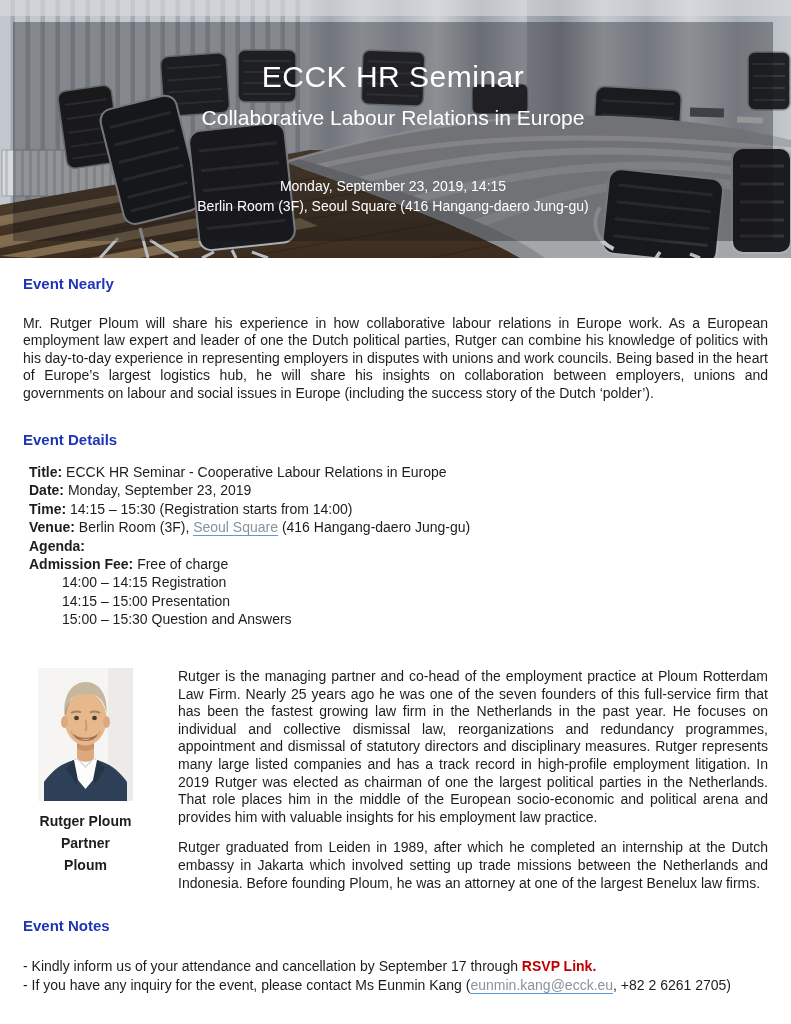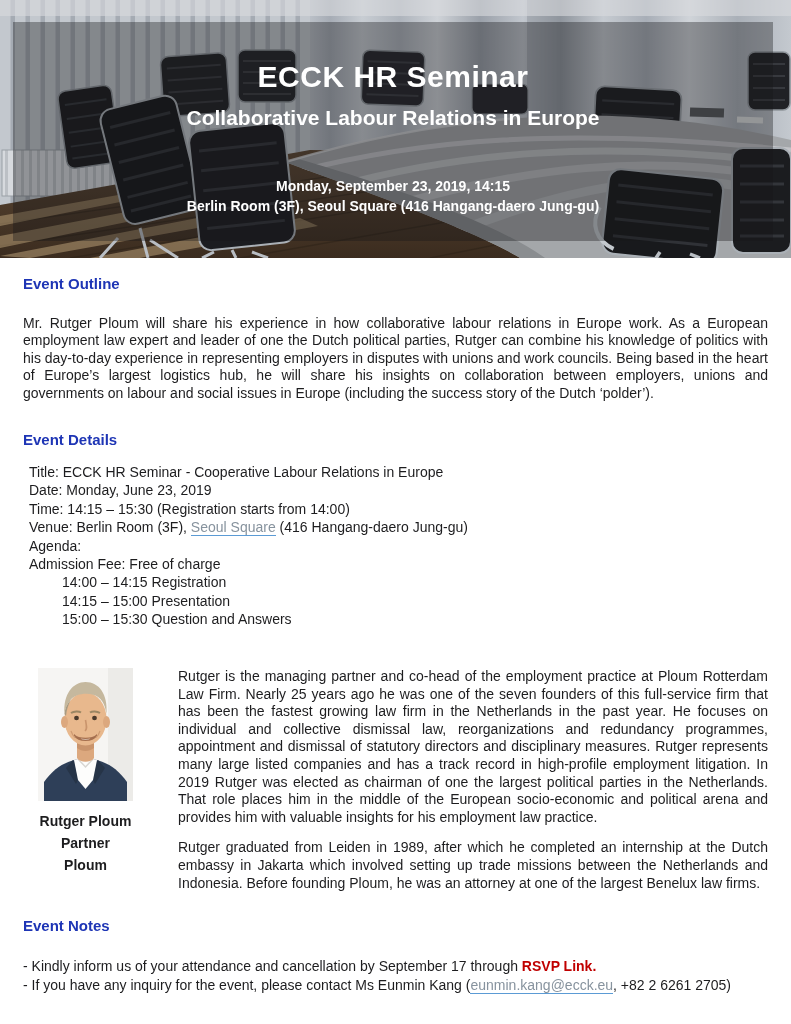--- a/index.html
+++ b/index.html
@@ -5,38 +5,38 @@
   html,body{margin:0;padding:0;background:#ffffff;}
   .page{position:relative;width:791px;height:1024px;margin:0 auto;background:#ffffff;
         font-family:"Liberation Sans","DejaVu Sans",sans-serif;color:#1d1d1f;overflow:hidden;}
 
   
   .hero{position:absolute;left:0;top:0;width:791px;height:258px;overflow:hidden;}
   .hero svg{display:block;width:791px;height:258px;}
   .hero-overlay{position:absolute;left:13px;top:22px;width:760px;height:219px;
                 background:rgba(22,22,26,0.36);}
   .hero-text{position:absolute;left:13px;top:22px;width:760px;height:219px;color:#ffffff;
-             text-align:center;font-weight:bold;}
+             text-align:center;font-weight:normal;}
   .hero-title{position:absolute;left:0;right:0;top:38px;font-size:30px;letter-spacing:.5px;}
   .hero-subtitle{position:absolute;left:0;right:0;top:84px;font-size:21px;}
   .hero-line1{position:absolute;left:0;right:0;top:156px;font-size:14px;}
   .hero-line2{position:absolute;left:0;right:0;top:176px;font-size:14px;}
 
   
   .section{position:absolute;left:23px;width:745px;}
   .sec-outline{top:274px;}
   .sec-details{top:430px;}
   .sec-speaker{top:645px;}
   .sec-notes{top:916px;}
   .heading{color:#1e35b5;font-weight:bold;font-size:15px;line-height:20px;}
   .body-par{font-size:14px;line-height:17.4px;text-align:justify;margin-top:21px;}
 
   
   .details-rows{margin-top:13px;margin-left:6px;font-size:14px;line-height:18.4px;}
-  .details-rows b{font-weight:normal;}
+  .details-rows b{font-weight:bold;}
   .agenda-item{margin-left:33px;}
   .link{color:#87939e;text-decoration:none;border-bottom:1.5px solid #5b9bd5;cursor:pointer;}
 
   
   .speaker-row{display:flex;margin-top:23px;}
   .speaker-left{width:110px;margin-left:15px;flex:none;}
   .speaker-photo{width:95px;height:133px;display:block;}
   .speaker-caption{width:95px;text-align:center;font-weight:bold;font-size:14px;
                    line-height:22px;margin-top:9px;}
   .speaker-bio{margin-left:30px;flex:1;}
@@ -237,29 +237,29 @@
     <div class="hero-overlay"></div>
     <div class="hero-text">
       <div class="hero-title">ECCK HR Seminar</div>
       <div class="hero-subtitle">Collaborative Labour Relations in Europe</div>
       <div class="hero-line1">Monday, September 23, 2019, 14:15</div>
       <div class="hero-line2">Berlin Room (3F), Seoul Square (416 Hangang-daero Jung-gu)</div>
     </div>
   </div>
 
   <div class="section sec-outline">
-    <div class="heading">Event Outline</div>
+    <div class="heading">Event Nearly</div>
     <p class="body-par" style="margin-bottom:0;">Mr. Rutger Ploum will share his experience in how collaborative labour relations in Europe work. As a European employment law expert and leader of one the Dutch political parties, Rutger can combine his knowledge of politics with his day-to-day experience in representing employers in disputes with unions and work councils. Being based in the heart of Europe’s largest logistics hub, he will share his insights on collaboration between employers, unions and governments on labour and social issues in Europe (including the success story of the Dutch ‘polder’).</p>
   </div>
 
   <div class="section sec-details">
     <div class="heading">Event Details</div>
     <div class="details-rows">
       <div><b>Title:</b><span> ECCK HR Seminar - Cooperative Labour Relations in Europe</span></div>
-      <div><b>Date:</b><span> Monday, June 23, 2019</span></div>
+      <div><b>Date:</b><span> Monday, September 23, 2019</span></div>
       <div><b>Time:</b><span> 14:15 – 15:30 (Registration starts from 14:00)</span></div>
       <div>
         <b>Venue:</b><span> Berlin Room (3F), </span><a class="link">Seoul Square</a><span> (416 Hangang-daero Jung-gu)</span>
       </div>
       <div><b>Agenda:</b></div>
       <div><b>Admission Fee:</b><span> Free of charge</span></div>
       <div class="agenda-item">14:00 – 14:15 Registration</div>
       <div class="agenda-item">14:15 – 15:00 Presentation</div>
       <div class="agenda-item">15:00 – 15:30 Question and Answers</div>
     </div>

